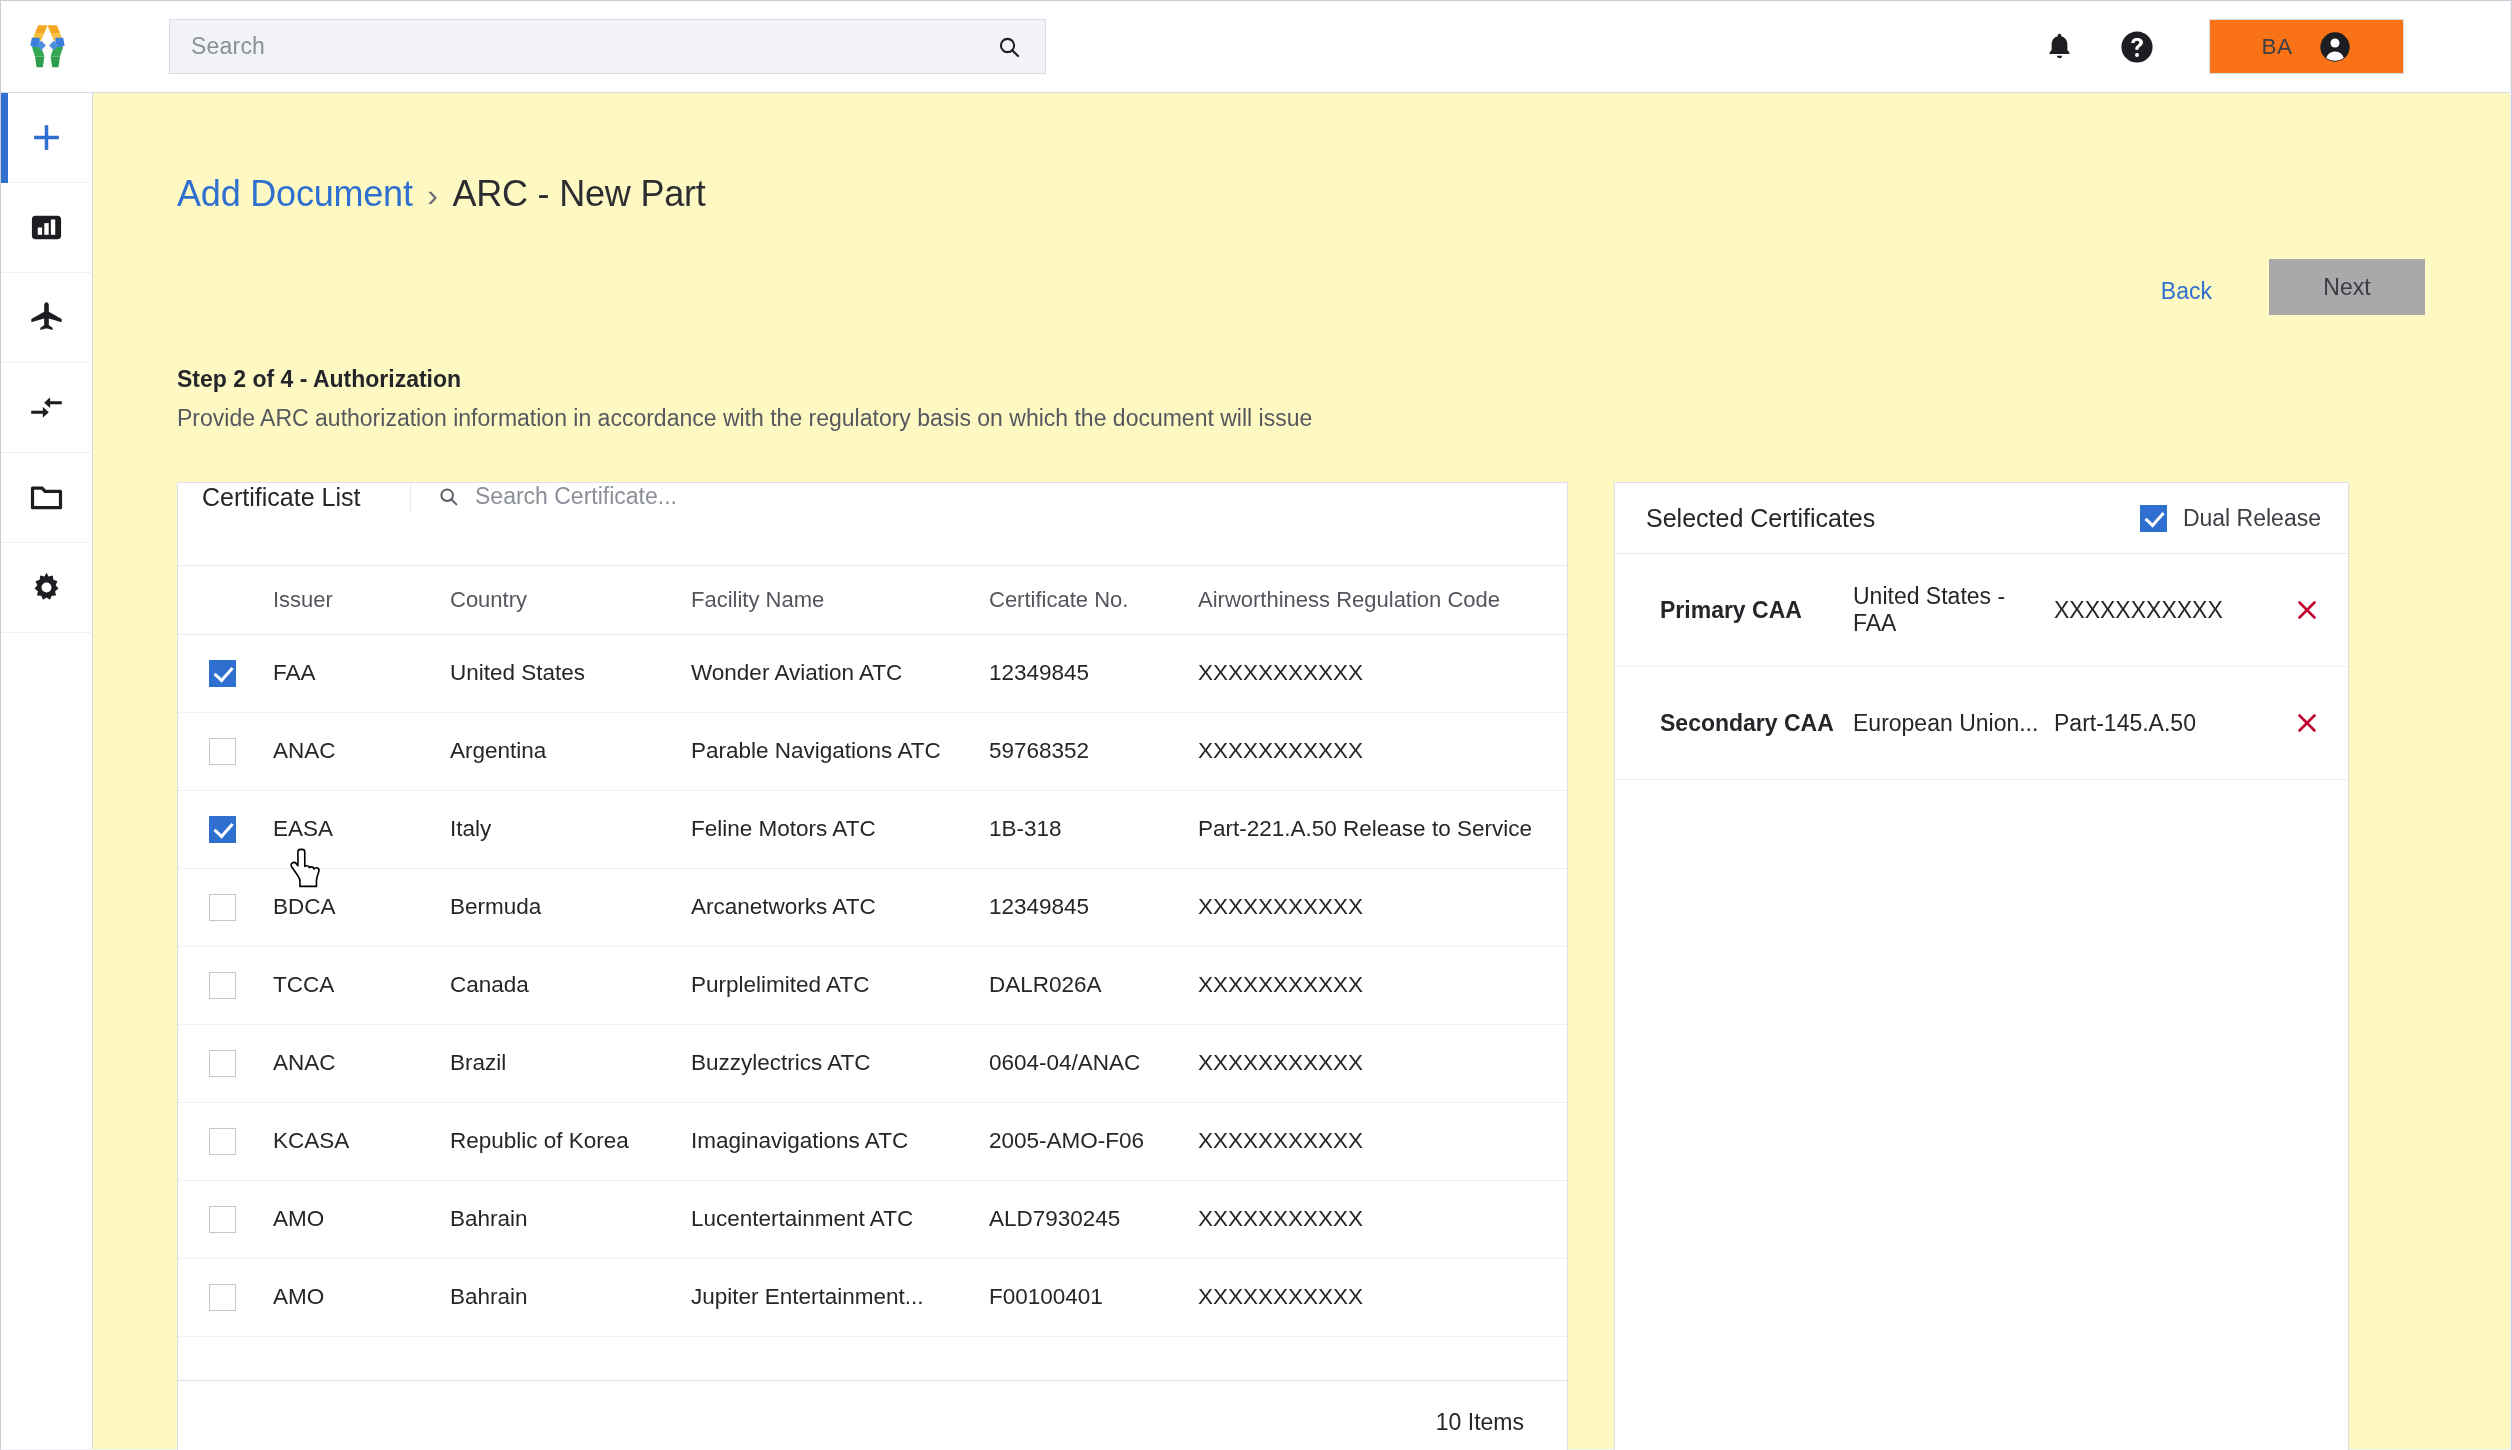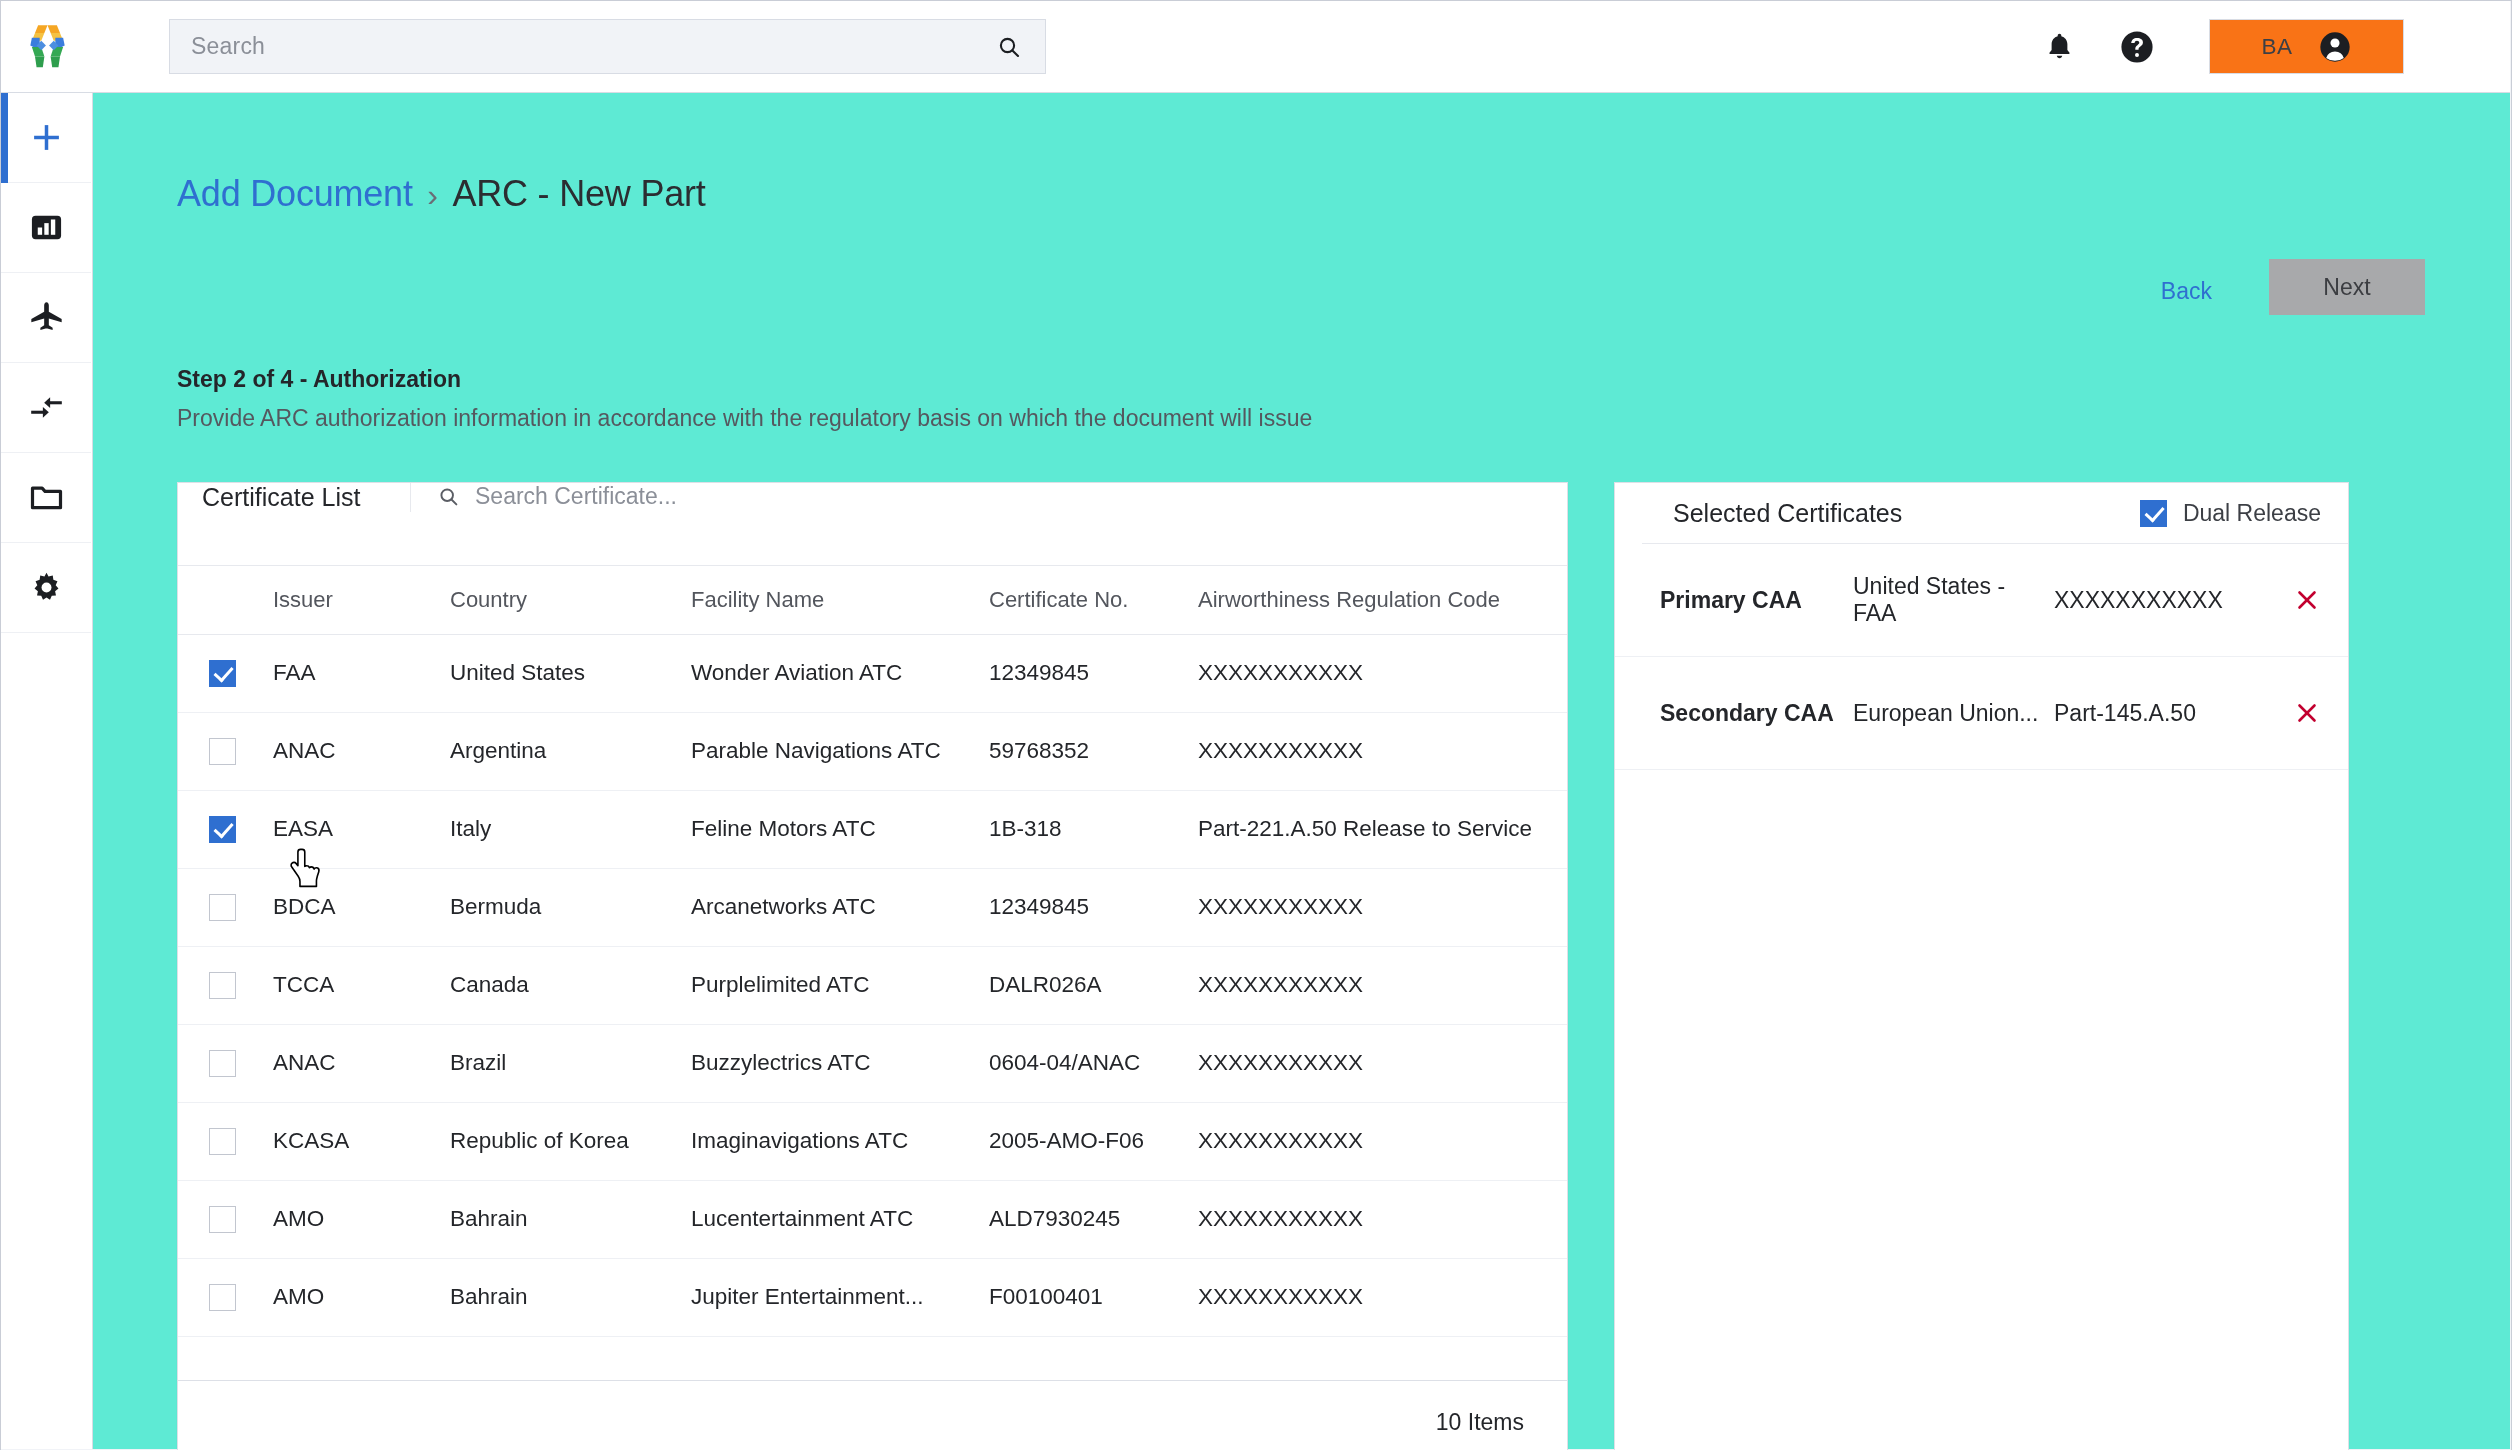--- a/index.html
+++ b/index.html
@@ -96,21 +96,21 @@
     position: absolute; left: 0; top: 0;
     width: 7.2px; height: 90px;
     background: #2f6fd0;
   }
   .rail-ic { width: 35px; height: 35px; display: block; }
 
   
   .content {
     position: absolute; left: 92px; top: 92px;
     width: 2417px; height: 1356px;
-    background: #5eead4;
+    background: #fef9c3;
   }
 
   .crumb-row {
     position: absolute; left: 84px; top: 80px;
     display: flex; align-items: baseline; gap: 0;
   }
   .crumb-link {
     font-size: 36px; color: #2f6fd0; letter-spacing: -0.2px;
   }
   .crumb-sep {
@@ -212,25 +212,24 @@
     position: absolute; left: 0; bottom: 0;
     width: 100%; height: 84px;
     border-top: 0.8px solid #dde0e7;
     display: flex; align-items: center; justify-content: flex-end;
     padding-right: 43px;
     font-size: 23px; color: #24262a;
   }
 
   
   .sel-head {
-    height: 61px;
+    height: 71px;
     display: flex; align-items: center;
     padding: 0 27px 0 31px;
     border-bottom: 0.8px solid #e7e9ee;
-    margin-left: 27px;
   }
   .sel-head .t { font-size: 25px; color: #24262a; }
   .dual {
     margin-left: auto; display: flex; align-items: center; gap: 16px;
   }
   .dual .lbl { font-size: 23px; color: #3c3f45; }
 
   .sel-row {
     height: 113px;
     display: flex; align-items: center;

